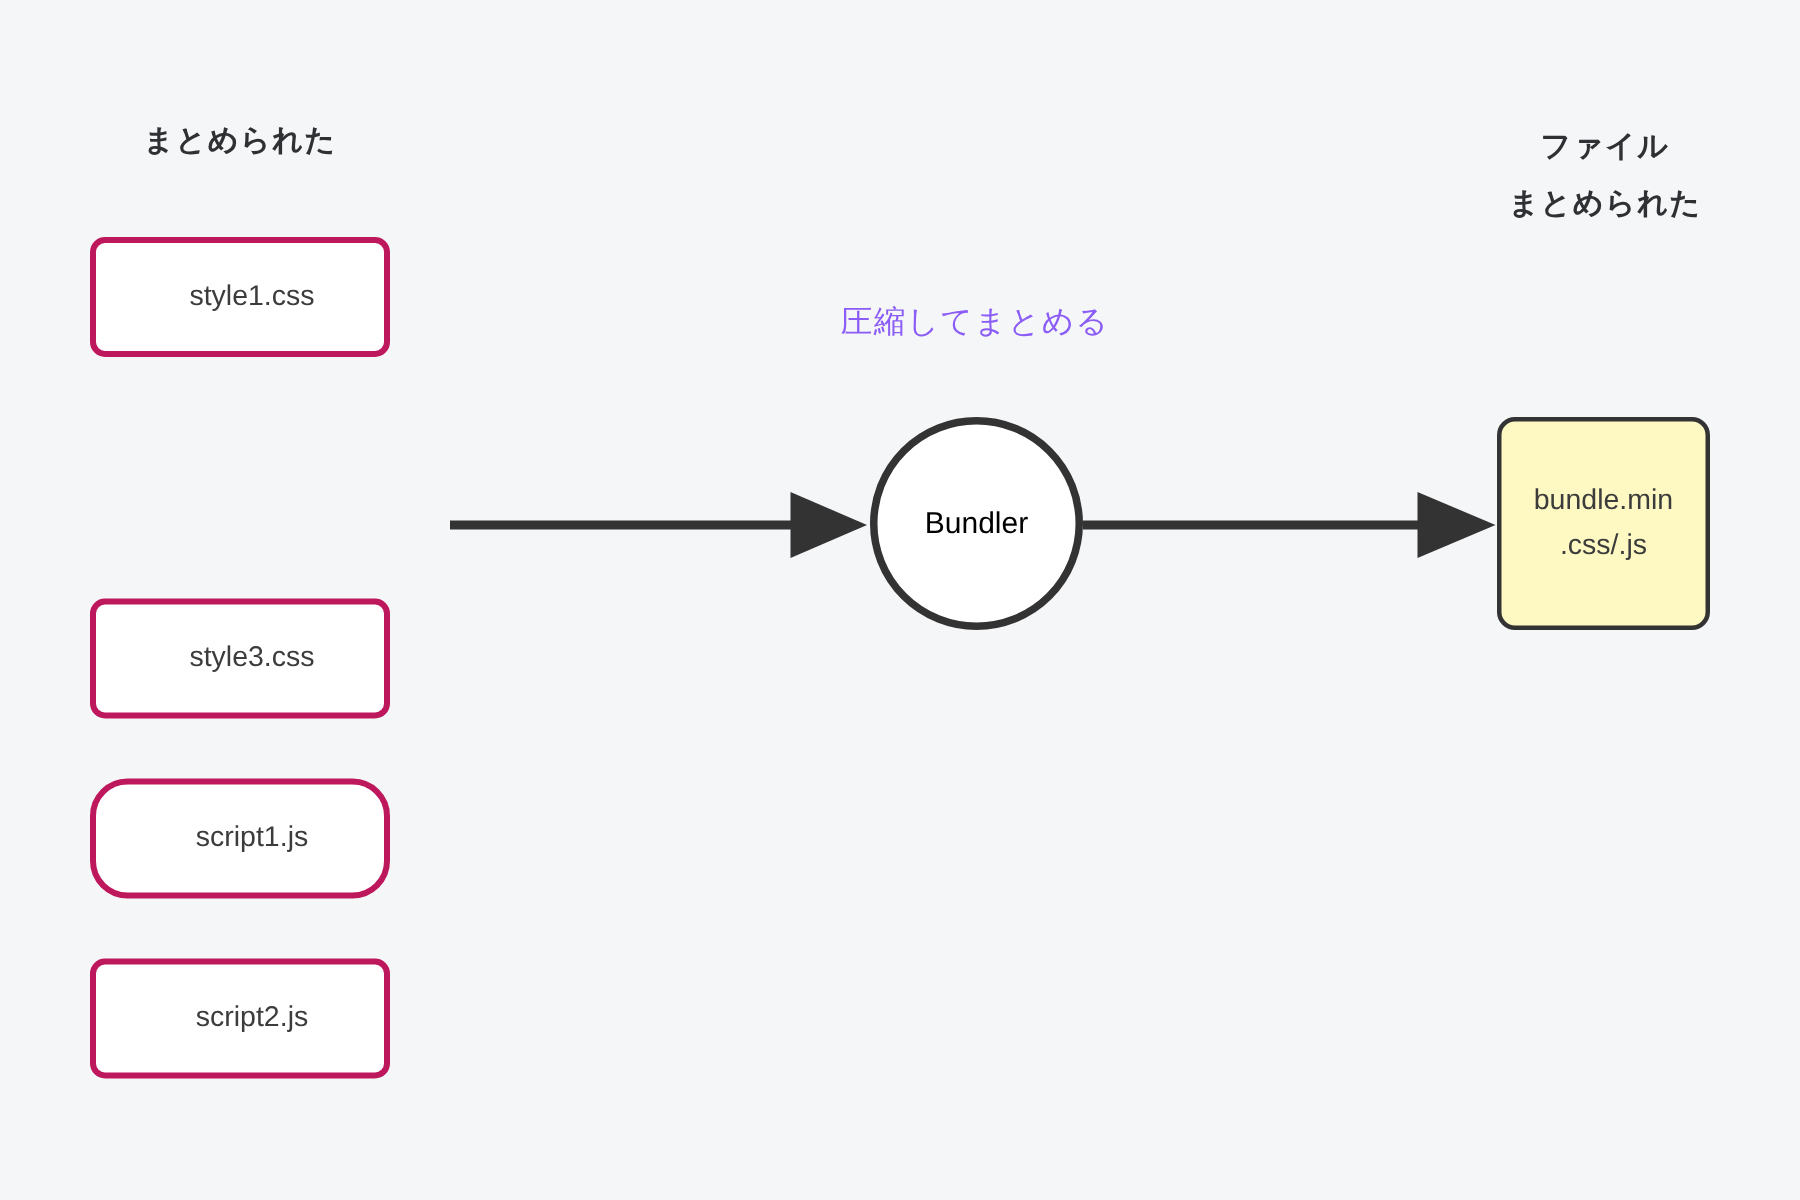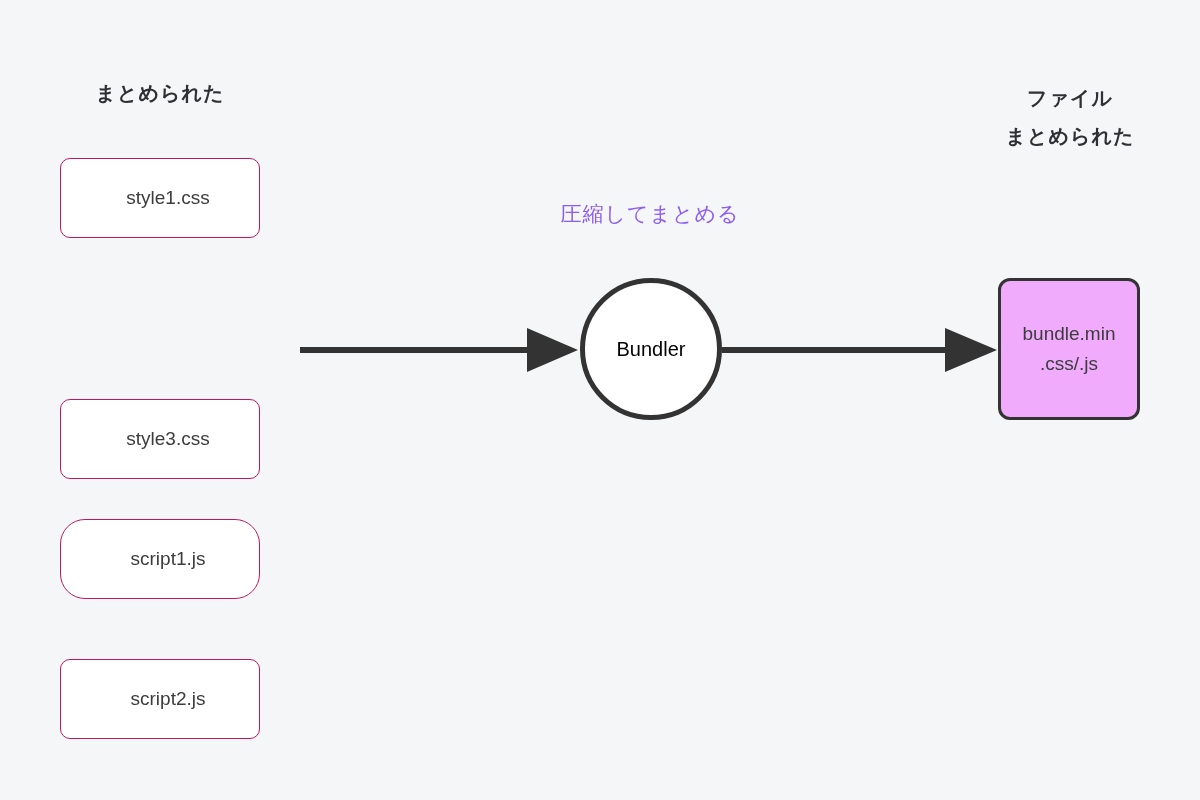--- a/index.html
+++ b/index.html
@@ -33,34 +33,34 @@
     top: 79px;
     width: 200px;
     line-height: 38px;
   }
   .file-node {
     position: absolute;
     left: 60px;
     width: 200px;
     height: 80px;
     background: #ffffff;
-    border: 1px solid #be185d;
+    border: 4px solid #be185d;
     border-radius: 10px;
     display: flex;
     align-items: center;
     justify-content: center;
     font-size: 19px;
     color: #3c3c3c;
     padding-left: 16px;
   }
   .file-node.n0 { top: 158px; }
   .file-node.n1 { top: 279px; }
   .file-node.n2 { top: 399px; }
   .file-node.n3 { top: 519px; border-radius: 25px; }
-  .file-node.n4 { top: 639px; margin-top: 20px; }
+  .file-node.n4 { top: 639px; }
   .process-label {
     position: absolute;
     left: 500px;
     top: 200px;
     width: 300px;
     text-align: center;
     font-size: 21px;
     color: #8b5cf6;
     letter-spacing: 1px;
   }
@@ -78,21 +78,21 @@
     justify-content: center;
     font-size: 20px;
     color: #000000;
   }
   .output-node {
     position: absolute;
     left: 998px;
     top: 278px;
     width: 142px;
     height: 142px;
-    background: #f0abfc;
+    background: #fef9c3;
     border: 3px solid #333333;
     border-radius: 12px;
     display: flex;
     flex-direction: column;
     align-items: center;
     justify-content: center;
     font-size: 19px;
     line-height: 30px;
     color: #3c3c3c;
     text-align: center;

